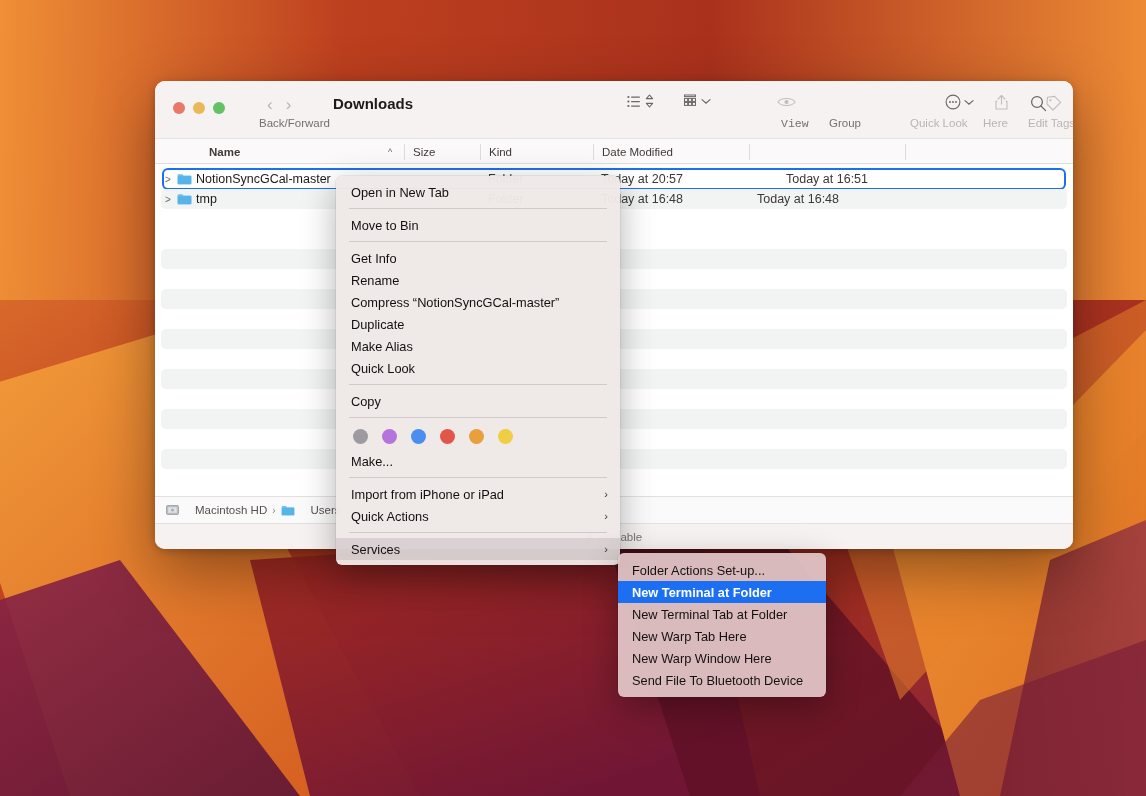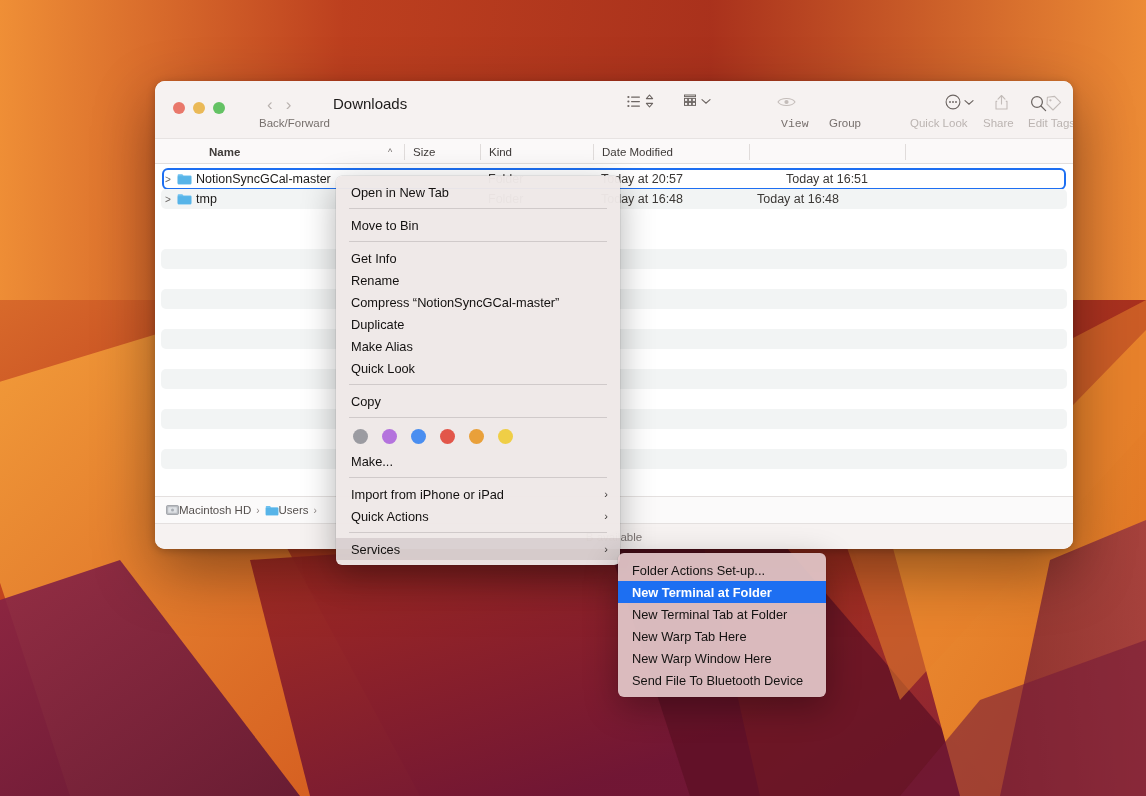--- a/index.html
+++ b/index.html
@@ -36,21 +36,21 @@
   .l-grn{ background:#64c264; }
 
   .navarrows { position:absolute; left:112px; top:15px; display:flex; gap:13px; color:#b9b2af; }
   .navarrows span { font-size:17px; line-height:17px; }
 
   .tb-label { position:absolute; font-size:11.5px; color:#77706d; white-space:nowrap; }
   .tb-label.dim { color:#bbb4b1; }
 
   .win-title {
     position:absolute; left:178px; top:100px; 
-    font-size:15px; font-weight:400; color:#1d1b1a;
+    font-size:15px; font-weight:700; color:#1d1b1a;
   }
 
   .toolbar-right { position:absolute; top:0; left:0; width:100%; height:57px; }
   .tbitem { position:absolute; top:13px; display:flex; align-items:center; gap:3px; color:#6d6663; }
   .tbitem.dim { color:#c3bcb9; }
   .tbitem svg { display:block; }
 
   
   .colhead {
     height:26px; background:#fbf9f9; display:flex; align-items:center;
@@ -78,21 +78,21 @@
   }
   .muted { color:#3b3835; }
 
   
   .pathbar {
     position:absolute; left:0; bottom:26px; width:100%; height:27px;
     background:#fbfafa; border-top:1px solid #e4e0df;
     display:flex; align-items:center; padding-left:11px; gap:5px;
     font-size:11.5px; color:#55504e;
   }
-  .pathbar .crumb { display:flex; align-items:center; gap:0; }
+  .pathbar .crumb { display:flex; align-items:center; gap:16px; }
   .pathbar .sepc { color:#8e8886; font-size:10px; }
 
   
   .statusbar {
     position:absolute; left:0; bottom:0; width:100%; height:26px;
     background:#f6f2f1; border-top:1px solid #e4e0df;
     display:flex; align-items:center; justify-content:center;
     font-size:11.5px; color:#7d7674;
   }
 
@@ -248,21 +248,21 @@
       </div>
       <div class="tb-label dim" style="left:755px; top:36px;">Quick Look</div>
 
       <div class="tbitem dim" style="left:840px; top:13px;">
         <svg width="13" height="16" viewBox="0 0 13 16">
           <path d="M3 5.2 L6.5 1.5 L10 5.2" fill="none" stroke="currentColor" stroke-width="1.1" stroke-linecap="round" stroke-linejoin="round"></path>
           <line x1="6.5" y1="1.8" x2="6.5" y2="10" stroke="currentColor" stroke-width="1.1" stroke-linecap="round"></line>
           <path d="M2.2 7.4 H1 V15 H12 V7.4 H10.8" fill="none" stroke="currentColor" stroke-width="1.1" stroke-linejoin="round"></path>
         </svg>
       </div>
-      <div class="tb-label dim" style="left:828px; top:36px;">Share</div>
+      <div class="tb-label dim" style="left:828px; top:36px;">Here</div>
 
       <div class="tbitem dim" style="left:890px; top:14px;">
         <svg width="17" height="16" viewBox="0 0 17 16">
           <path d="M9.6 1.4 L15.6 7.4 L8 15 L2 9 L2.4 2.2 Z" fill="none" stroke="currentColor" stroke-width="1.1" stroke-linejoin="round"></path>
           <circle cx="5.4" cy="5.3" r="1.15" fill="currentColor"></circle>
         </svg>
       </div>
       <div class="tb-label dim" style="left:873px; top:36px;">Edit Tags</div>
 
       <div class="tbitem" style="left:790px;">

